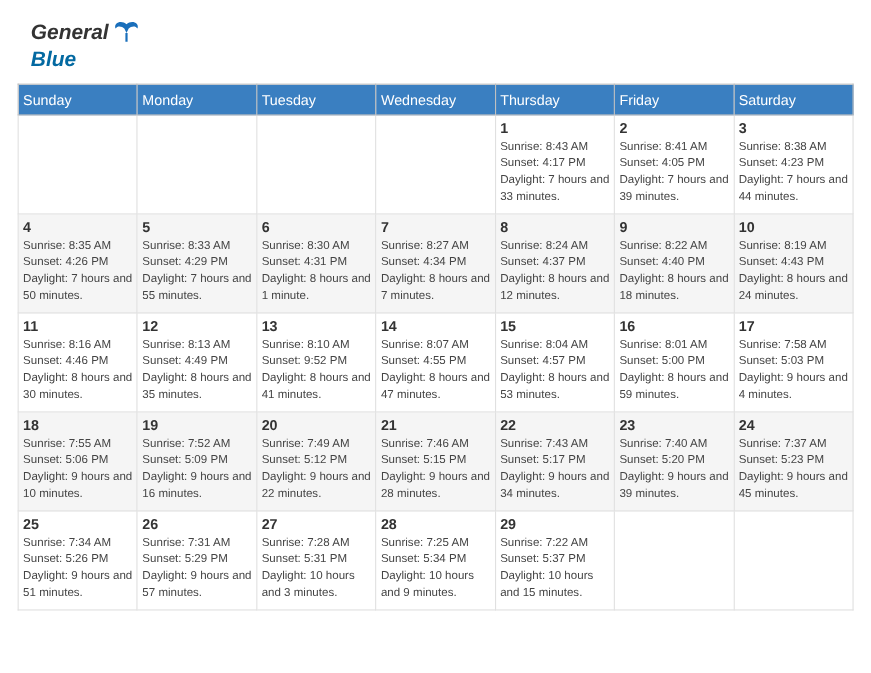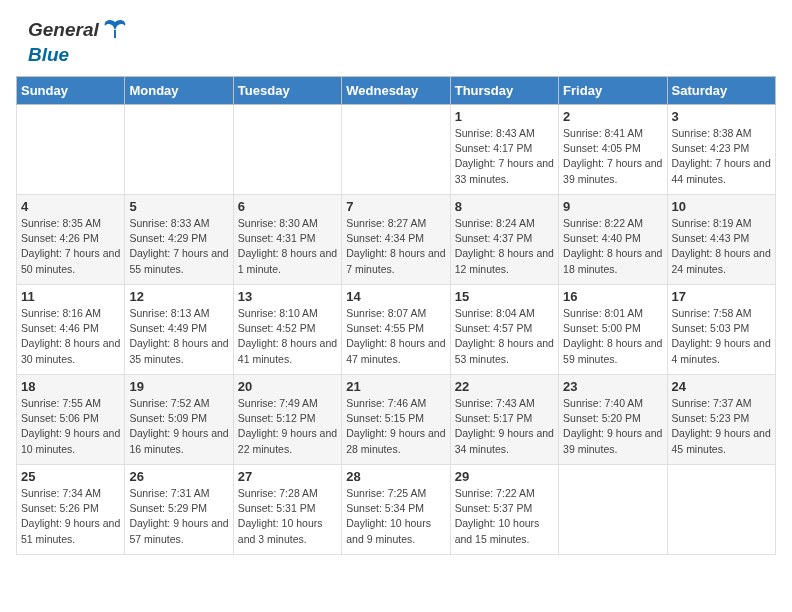--- a/index.html
+++ b/index.html
@@ -35,21 +35,21 @@
       font-size: 11px;
     }
     thead tr {
       background-color: #3a7fc1;
       color: white;
     }
     thead th {
       padding: 6px 4px;
       text-align: left;
       font-size: 13px;
-      font-weight: bold;
+      font-weight: normal;
       border: 1px solid #c0c0c0;
     }
     tbody tr {
       border-bottom: 1px solid #e0e0e0;
     }
     tbody td {
       vertical-align: top;
       padding: 4px;
       border: 1px solid #e0e0e0;
       height: 90px;
@@ -210,21 +210,21 @@
         <td>
           <span class="day-number">12</span>
           <div class="day-detail">Sunrise: 8:13 AM
 Sunset: 4:49 PM
 Daylight: 8 hours
 and 35 minutes.</div>
         </td>
         <td>
           <span class="day-number">13</span>
           <div class="day-detail">Sunrise: 8:10 AM
-Sunset: 4:52 PM
+Sunset: 9:52 PM
 Daylight: 8 hours
 and 41 minutes.</div>
         </td>
         <td>
           <span class="day-number">14</span>
           <div class="day-detail">Sunrise: 8:07 AM
 Sunset: 4:55 PM
 Daylight: 8 hours
 and 47 minutes.</div>
         </td>

